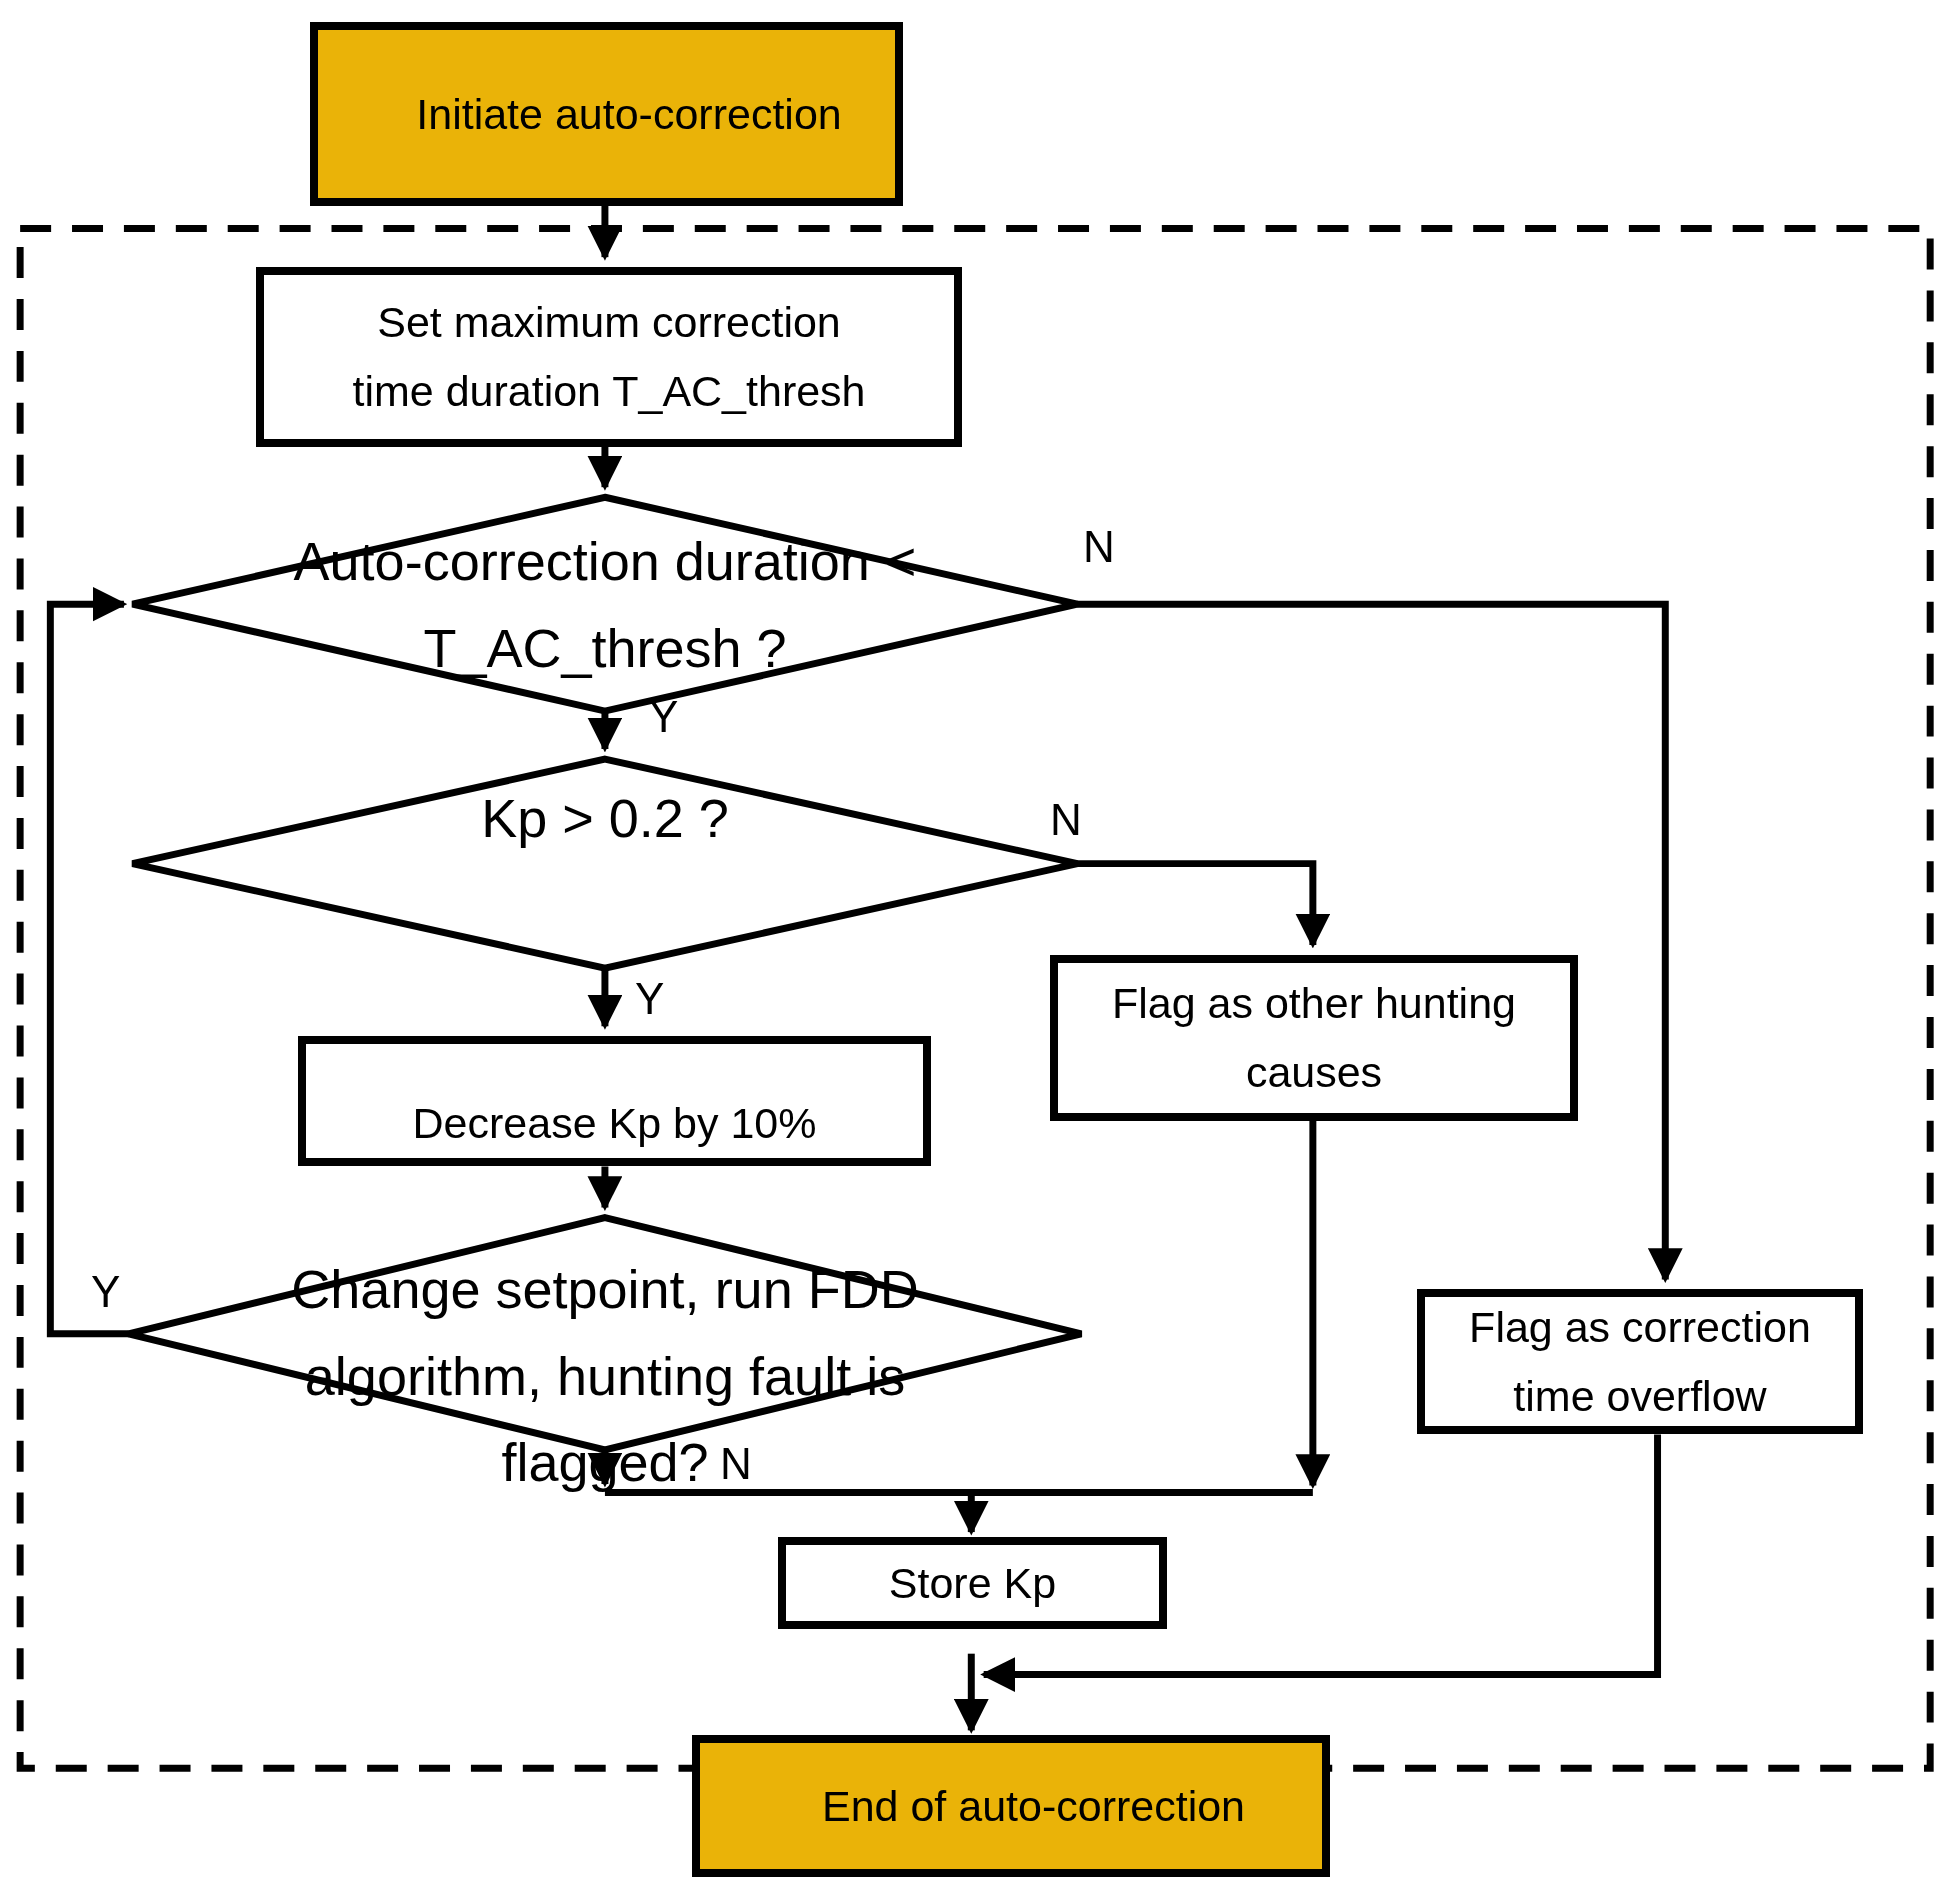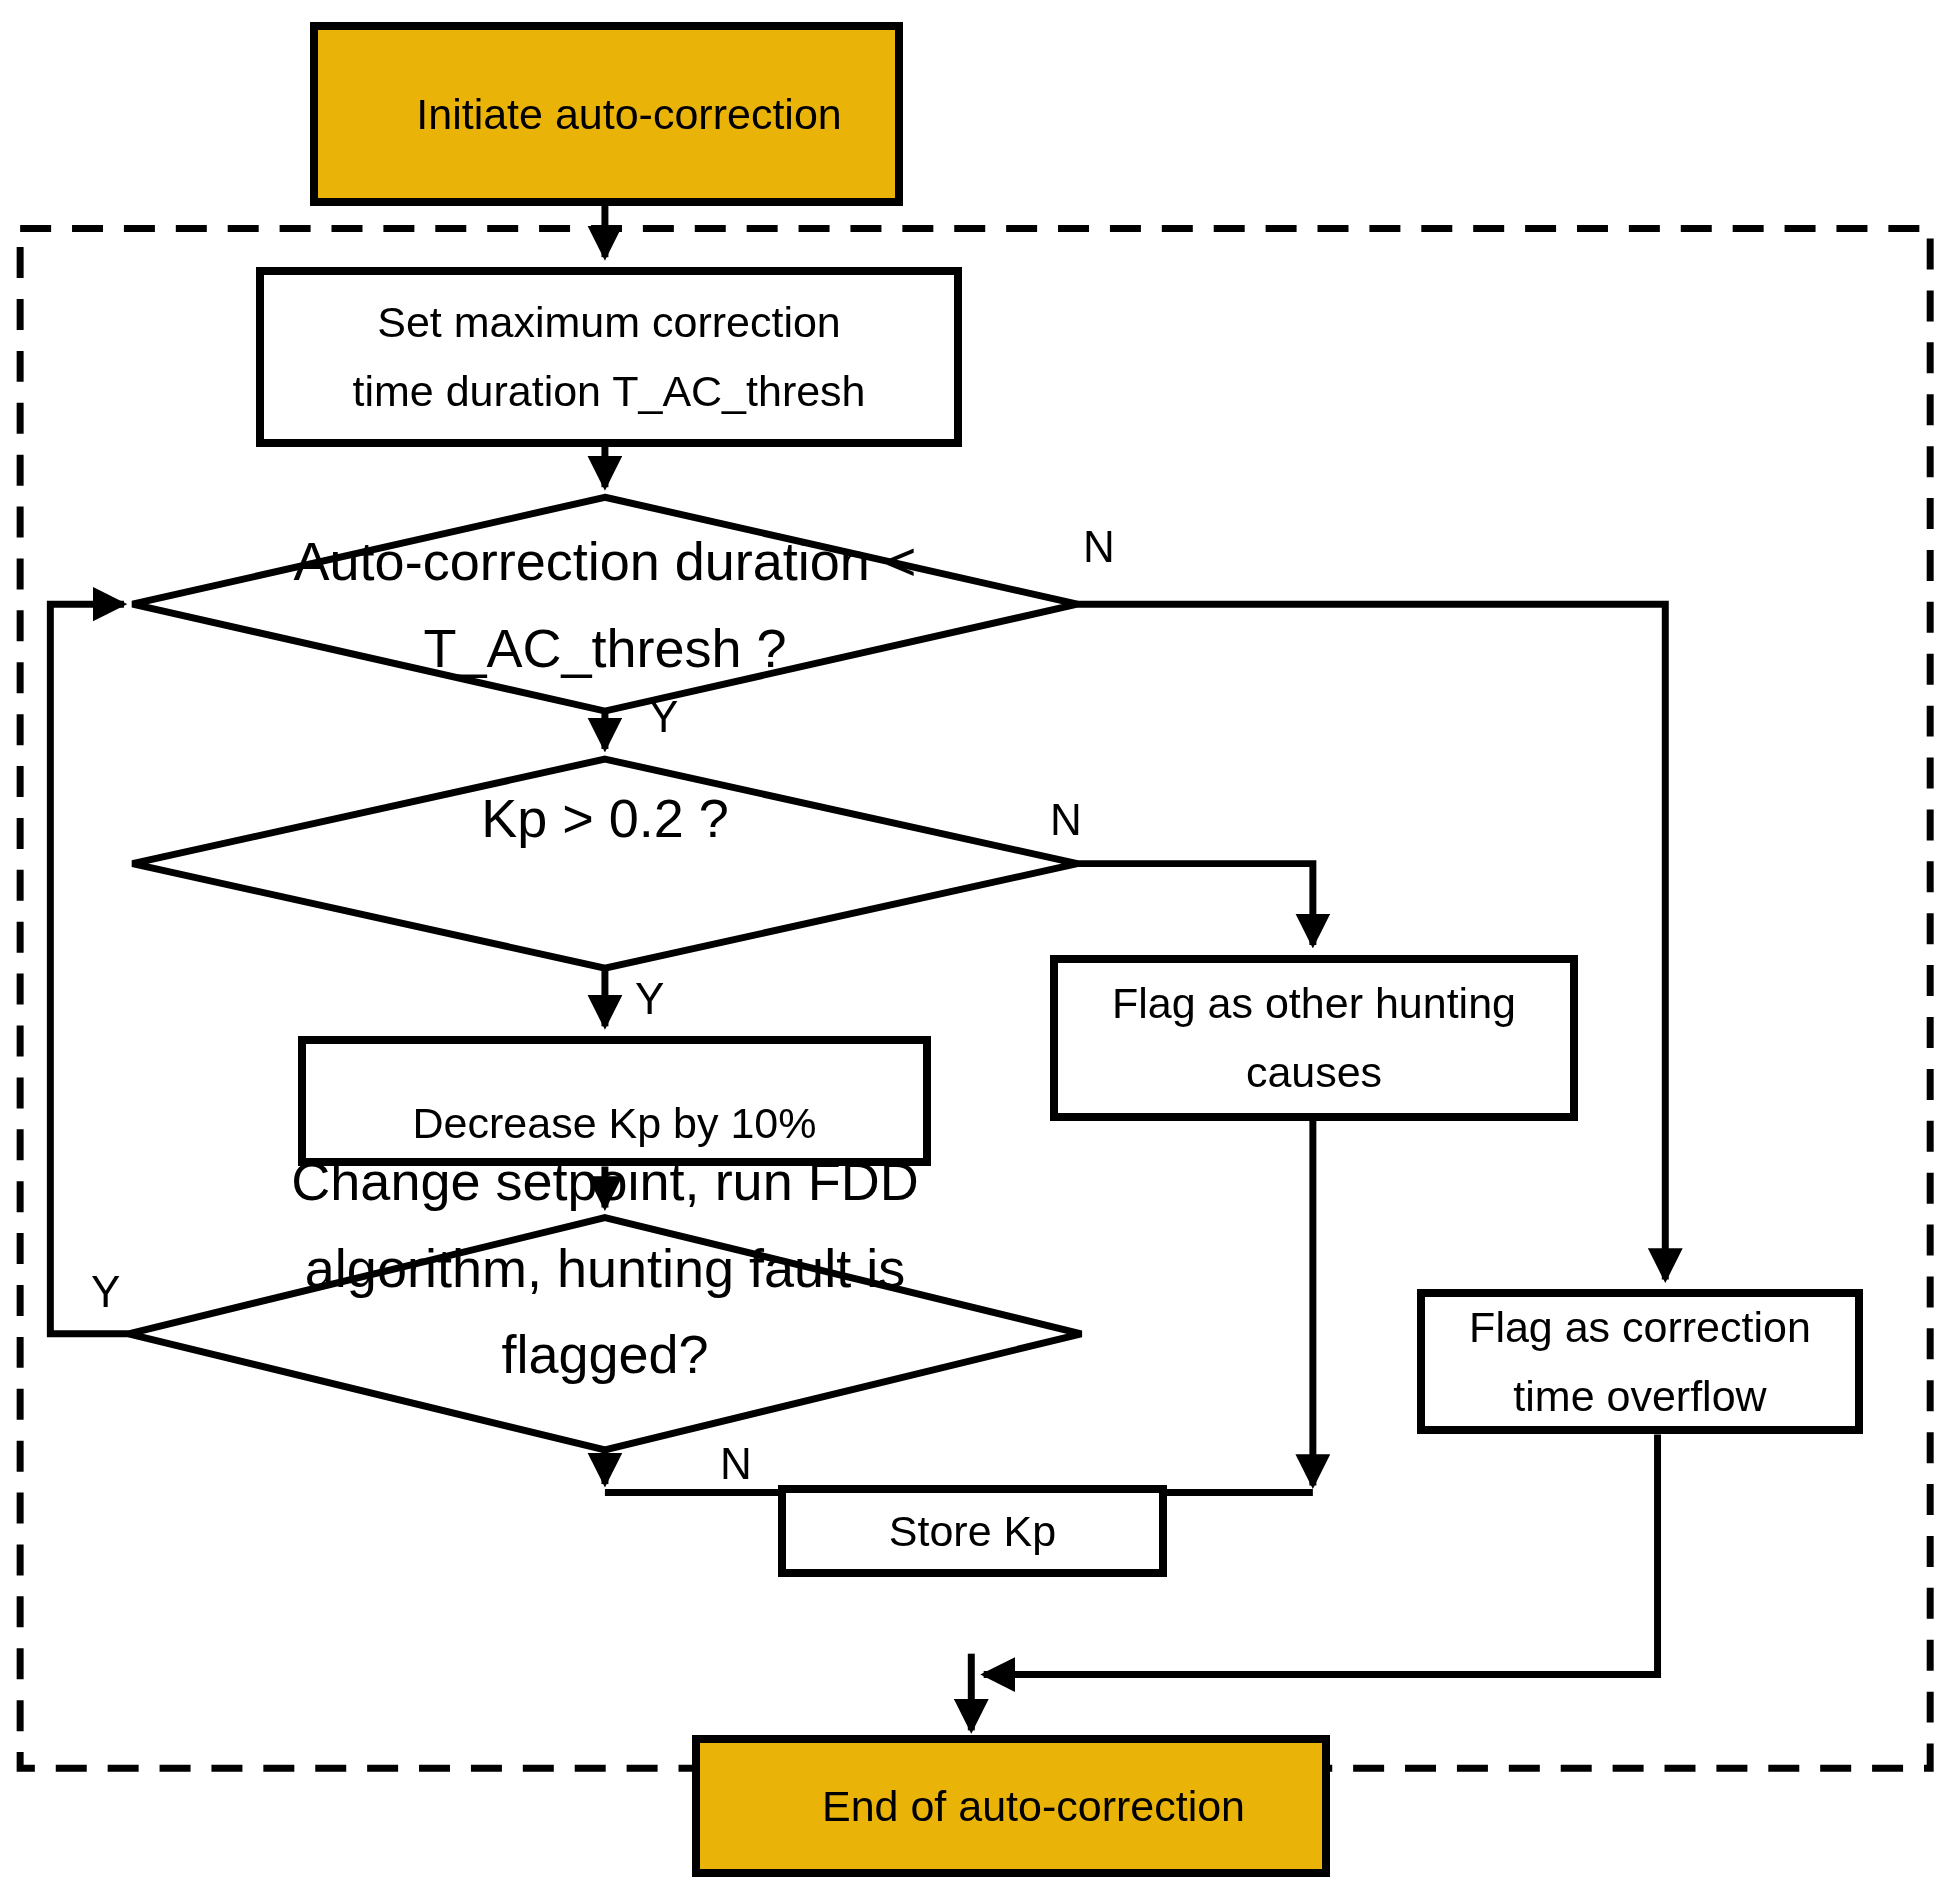--- a/index.html
+++ b/index.html
@@ -60,27 +60,27 @@
     font-size: 44px;
     line-height: 1;
   }
 
   
   #node-initiate       { left: 310px;  top: 22px;   width: 593px; height: 184px; }
   #node-set-max        { left: 256px;  top: 267px;  width: 706px; height: 180px; }
   #node-decrease-kp    { left: 298px;  top: 1036px; width: 633px; height: 130px; align-items: flex-end; }
   #node-flag-other     { left: 1050px; top: 955px; width: 528px; height: 166px; }
   #node-flag-overflow  { left: 1417px; top: 1289px; width: 446px; height: 145px; }
-  #node-store-kp       { left: 778px; top: 1485px; width: 389px; height: 92px; }
+  #node-store-kp       { left: 778px; top: 1537px; width: 389px; height: 92px; }
   #node-end            { left: 692px;  top: 1735px; width: 638px; height: 142px; }
 
   
   #dtext-duration { left: 218px; top: 527px;  width: 774px; height: 155px; }
   #dtext-kp       { left: 295px; top: 780px; width: 620px;  height: 77px; }
-  #dtext-fdd      { left: 218px; top: 1171px; width: 774px; height: 194px; }
+  #dtext-fdd      { left: 218px; top: 1279px; width: 774px; height: 194px; }
 
   
   #lbl-duration-n { left: 1083px; top: 525px;  }
   #lbl-duration-y { left: 649px;  top: 695px;  }
   #lbl-kp-n       { left: 1050px; top: 798px; }
   #lbl-kp-y       { left: 635px;  top: 977px; }
   #lbl-fdd-y      { left: 91px;  top: 1270px; }
   #lbl-fdd-n      { left: 720px;  top: 1442px; }
 </style>
 </head>

